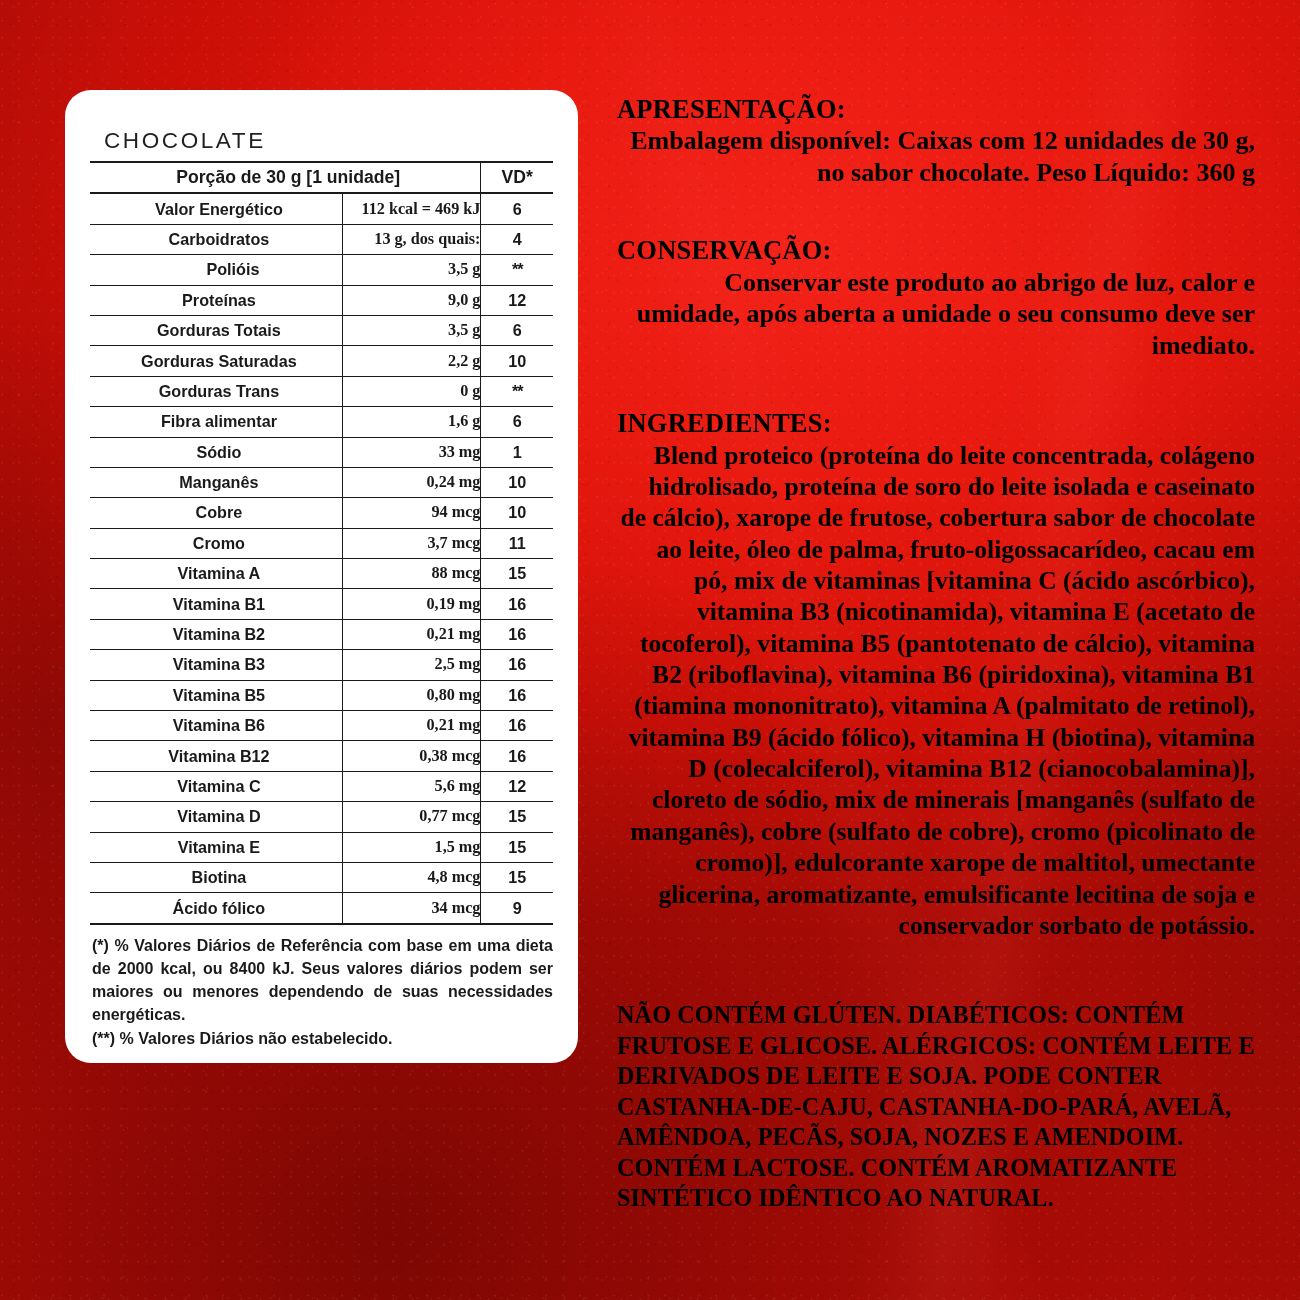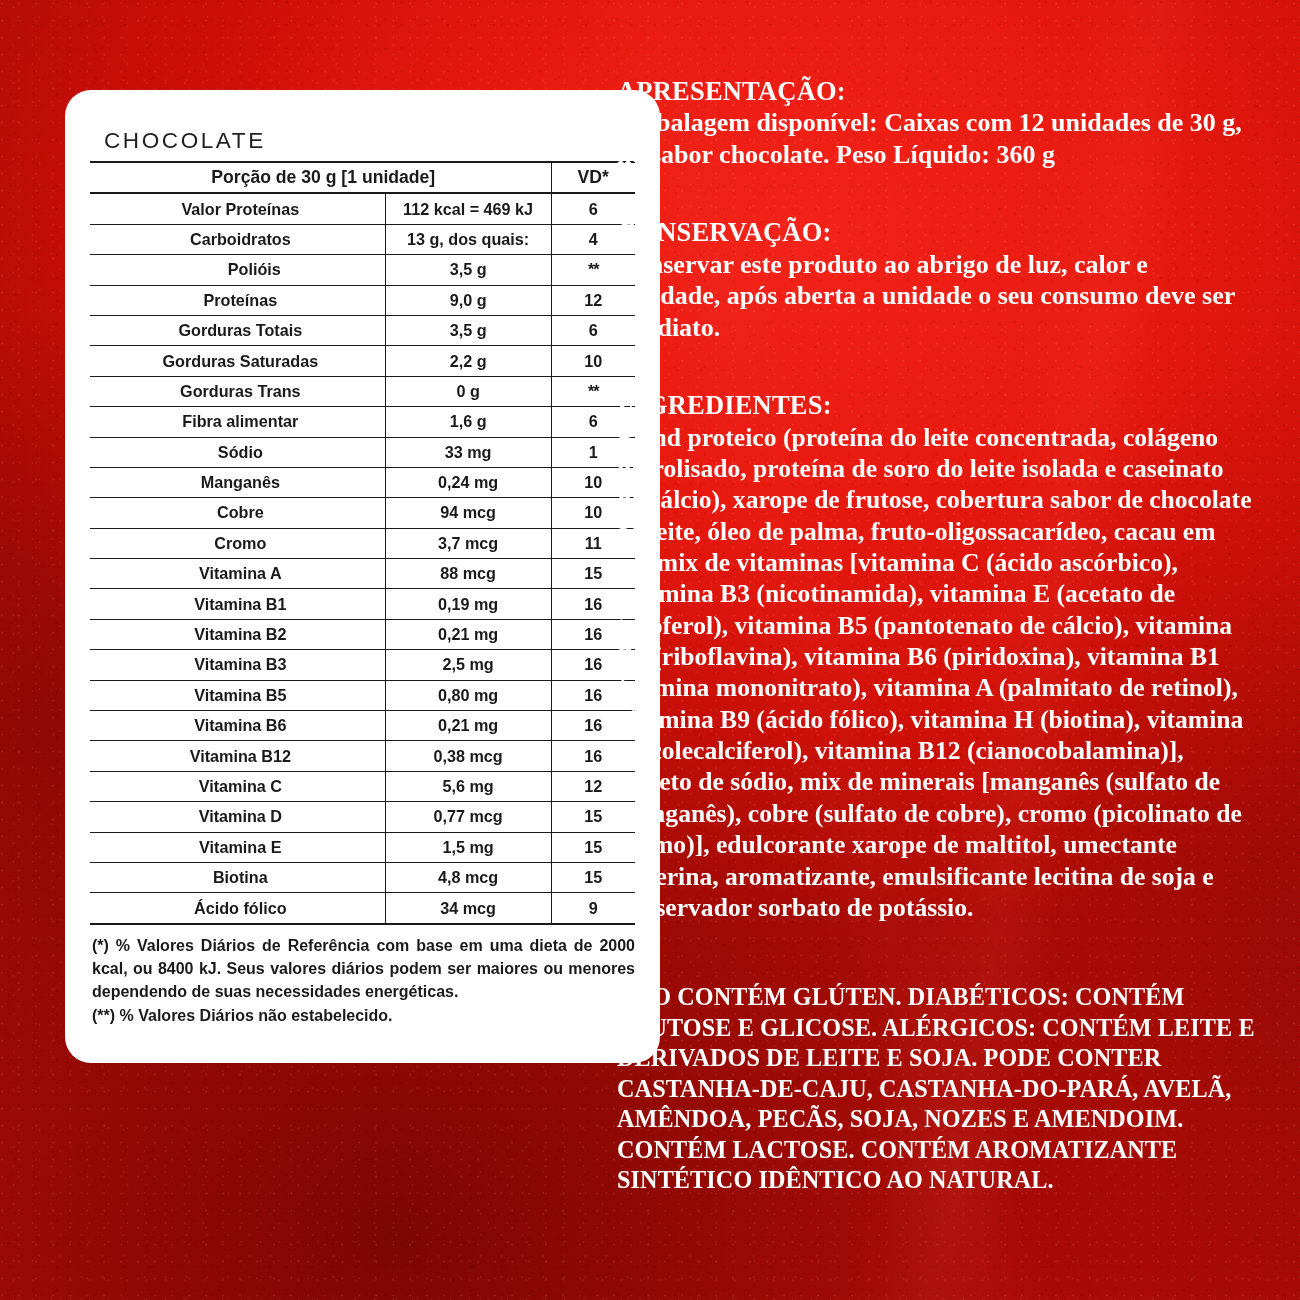--- a/index.html
+++ b/index.html
@@ -53,21 +53,21 @@
       linear-gradient(100deg, rgba(0,0,0,0) 70%, rgba(255,90,80,0.30) 76%, rgba(0,0,0,0) 80%),
       linear-gradient(75deg, rgba(0,0,0,0) 55%, rgba(255,80,70,0.18) 60%, rgba(0,0,0,0) 64%),
       linear-gradient(115deg, rgba(0,0,0,0) 8%, rgba(150,10,5,0.25) 13%, rgba(0,0,0,0) 19%);
   }
 
   
   #card {
     position: absolute;
     left: 65px;
     top: 90px;
-    width: 595px;
+    width: 513px;
     height: 973px;
     background: #ffffff;
     border-radius: 26px;
     box-sizing: border-box;
     padding: 38px 25px 0 25px;
   }
   #flavor-title {
     font-size: 22.5px;
     letter-spacing: 2.6px;
     color: #231f20;
@@ -92,21 +92,21 @@
     color: #1a1a1a;
     font-weight: 700;
   }
   table#nutri td {
     padding: 0;
     height: 29.4px;
     vertical-align: middle;
     line-height: 1.05;
   }
   .c-name  { width: 252px; padding-left: 6px !important; text-align: center; }
-  .c-val   { width: 160px; text-align: center; border-left: 1.6px solid #1a1a1a; }
+  .c-val   { width: 160px; text-align: right; border-left: 1.6px solid #1a1a1a; font-family: Liberation Serif, serif; }
   .c-vd    { width: 81px;  text-align: center; border-left: 1.6px solid #1a1a1a; }
 
   tr.r-head td {
     height: 38px;
     font-size: 17.6px;
     border-bottom: 2.6px solid #1a1a1a;
   }
   tr.r-head .c-name { border-left: none; }
   #nutri .top-rule td { height: 0; padding: 0; border-top: 2.6px solid #1a1a1a; }
   tr.r-data td { border-bottom: 1.6px solid #1a1a1a; }
@@ -123,35 +123,36 @@
     font-weight: 700;
     padding-left: 2px;
   }
   #footnotes .fn1 { text-align: justify; }
   #footnotes .fn2 { margin-top: 1px; }
 
   
   #right {
     position: absolute;
     left: 617px;
-    top: 76px;
+    top: 94px;
     width: 638px;
-    color: #ffffff;
+    color: #000000;
     font-family: "Liberation Serif", serif;
   }
   .sec-title {
     font-weight: 700;
     font-size: 26.5px;
     line-height: 1.18;
     letter-spacing: 0.2px;
   }
   .sec-body {
     font-weight: 700;
     font-size: 26px;
     line-height: 1.215;
+    text-align: right;
   }
   #presentation { margin-bottom: 0; }
   #conservation-block { margin-top: 47px; }
   #ingredients-block  { margin-top: 47px; }
   #ingredients-block .sec-body { font-size: 25.6px; line-height: 1.225; font-family: Liberation Serif, serif; }
   #allergens {
     margin-top: 59px;
     font-weight: 700;
     font-size: 24.2px;
     line-height: 1.26;
@@ -174,21 +175,21 @@
   <table id="nutri">
     <tbody id="nutri-body">
       <tr class="top-rule">
         <td colspan="3"></td>
       </tr>
       <tr class="r-head">
         <td class="c-name" colspan="2">Porção de 30 g  [1 unidade]</td>
         <td class="c-vd">VD*</td>
       </tr>
     <tr class="r-data">
-          <td class="c-name">Valor Proteínas</td>
+          <td class="c-name">Valor Energético</td>
           <td class="c-val">112 kcal = 469 kJ</td>
           <td class="c-vd">6</td>
         </tr>
         <tr class="r-data">
           <td class="c-name">Carboidratos</td>
           <td class="c-val">13 g, dos quais:</td>
           <td class="c-vd">4</td>
         </tr>
         <tr class="r-data">
           <td class="c-name indent">Polióis</td>

